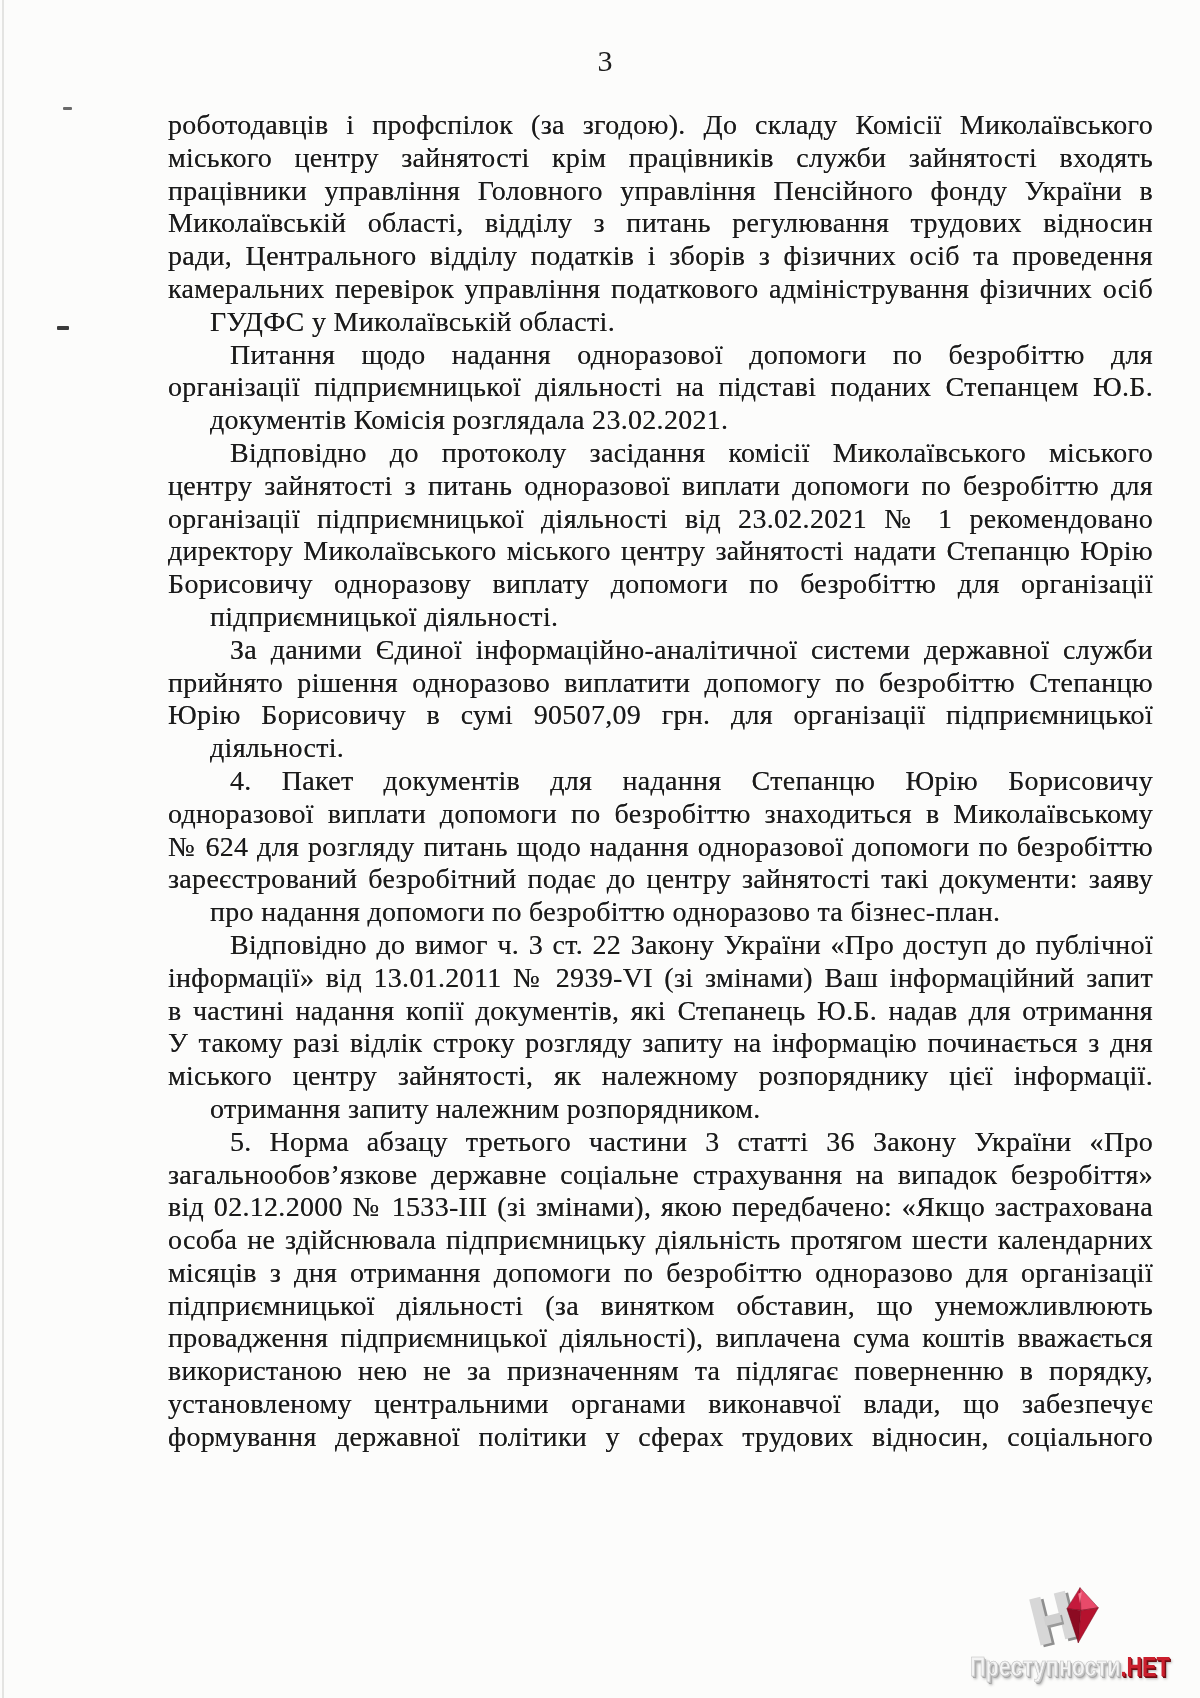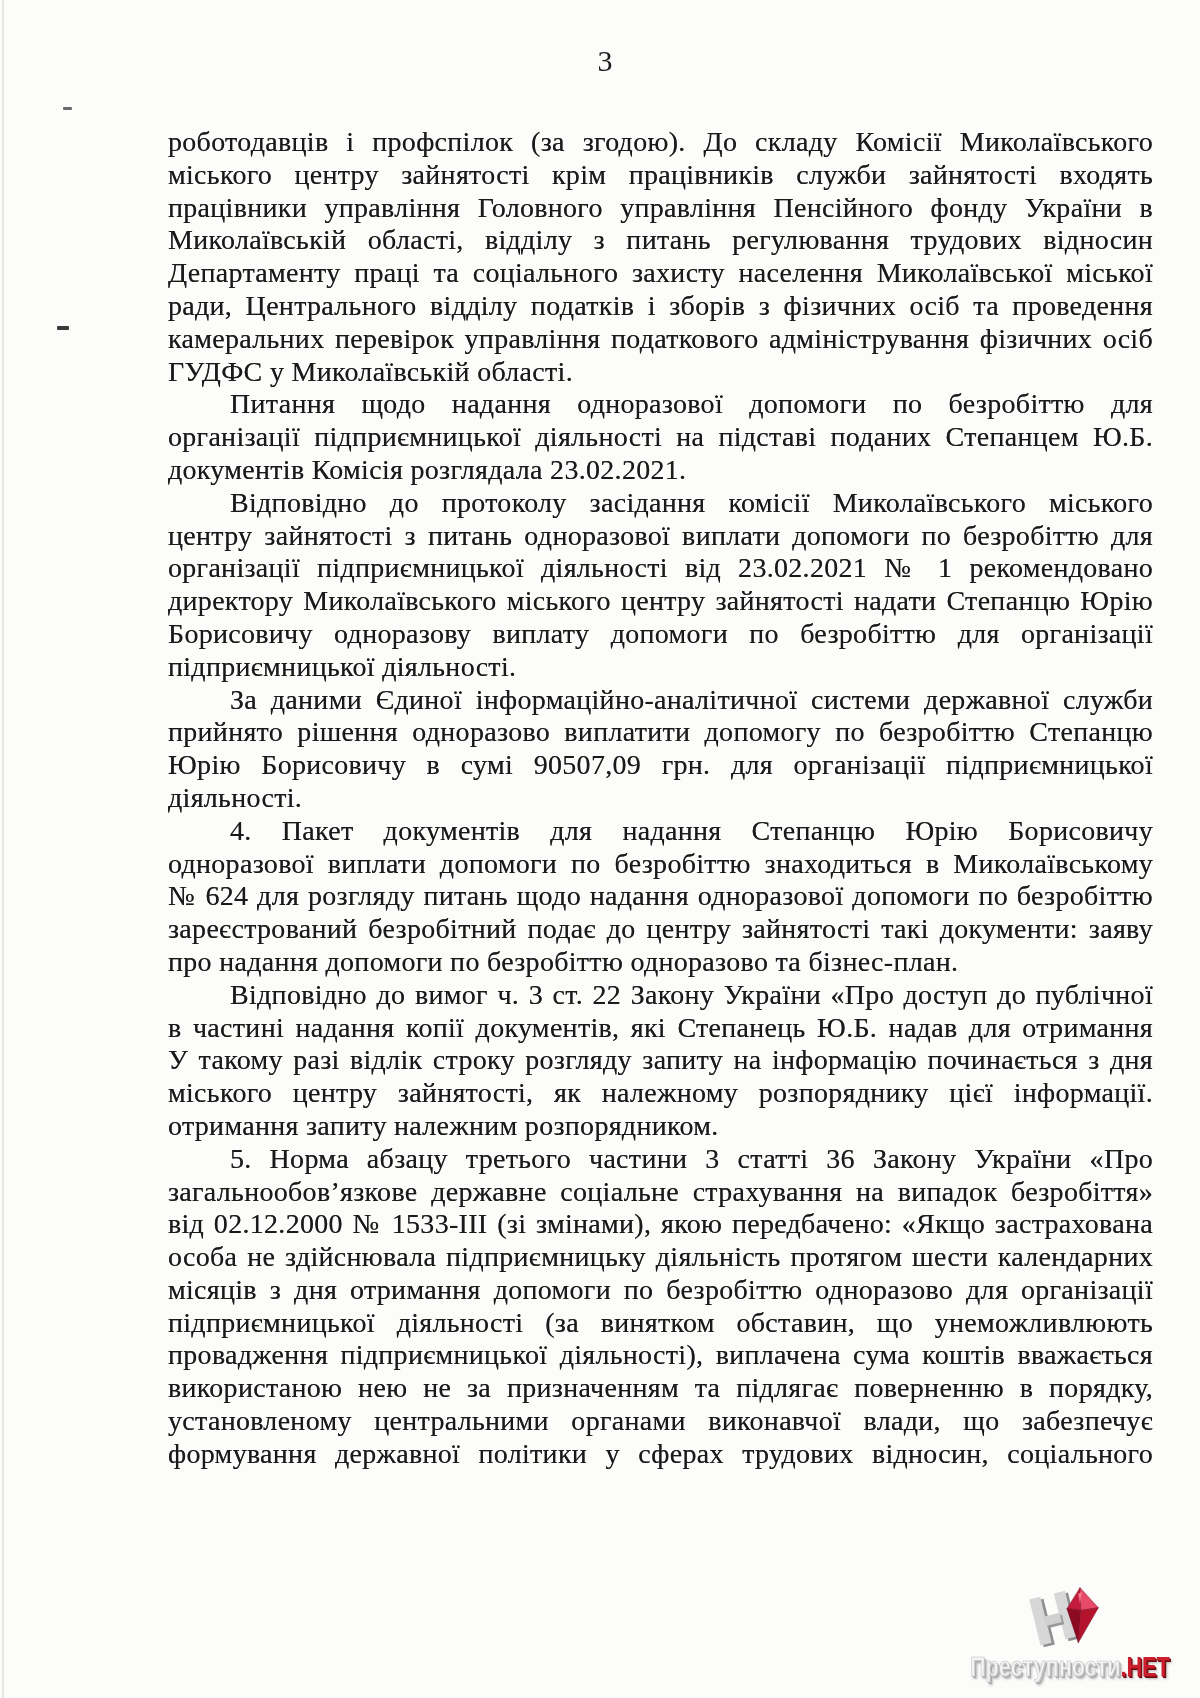--- a/index.html
+++ b/index.html
@@ -13,27 +13,27 @@
   .dash { position:absolute; background:#3a3a3a; border-radius:1px; }
   .dash1 { left:63px; top:107px; width:9px; height:3px; opacity:.75; }
   .dash2 { left:57px; top:326px; width:12px; height:4px; }
 
   .page-number {
     position:absolute; left:560px; top:46px; width:90px;
     text-align:center; font-size:30px; line-height:1; color:#1d1d1d;
   }
 
   .doc-body {
-    position:absolute; left:168px; top:126px; width:985px;
+    position:absolute; left:168px; top:109px; width:985px;
     font-size:28px; line-height:32.8px; color:#1a1a1a;
     letter-spacing:0.3px;
     text-shadow:0 0 0.4px rgba(25,25,25,.7);
   }
   .line { text-align:justify; text-align-last:justify; }
-  .line.plast { text-align-last:left; }
+  .line.plast { text-align-last:left;margin-left:42px; }
   .line.ind { text-indent:62px; }
   .it { }
 
   
   .watermark { position:absolute; left:952px; top:1578px; width:250px; height:118px; }
   .wm-logo { position:absolute; left:68px; top:7px; width:92px; height:70px; }
   .wm-text {
     position:absolute; left:18px; top:74px; white-space:nowrap;
     font-family:"Liberation Sans","DejaVu Sans",sans-serif;
     font-weight:700; font-size:27px; line-height:30px;
@@ -58,21 +58,20 @@
   <div class="dash dash1"></div>
   <div class="dash dash2"></div>
 
   <div class="page-number">3</div>
 
   <div class="doc-body">
       <div class="line"><span>роботодавців і профспілок (за згодою). До складу Комісії Миколаївського</span></div>
       <div class="line"><span>міського центру зайнятості крім працівників служби зайнятості входять</span></div>
       <div class="line"><span>працівники управління Головного управління Пенсійного фонду України в</span></div>
       <div class="line"><span>Миколаївській області, відділу з питань регулювання трудових відносин</span></div>
-      <div class="line"><span>Департаменту праці та соціального захисту населення Миколаївської міської</span></div>
       <div class="line"><span>ради, Центрального відділу податків і зборів з фізичних осіб та проведення</span></div>
       <div class="line"><span>камеральних перевірок управління податкового адміністрування фізичних осіб</span></div>
       <div class="line plast"><span>ГУДФС у Миколаївській області.</span></div>
       <div class="line ind"><span>Питання щодо надання одноразової допомоги по безробіттю для</span></div>
       <div class="line"><span>організації підприємницької діяльності на підставі поданих Степанцем Ю.Б.</span></div>
       <div class="line plast"><span>документів Комісія розглядала 23.02.2021.</span></div>
       <div class="line ind"><span>Відповідно до протоколу засідання комісії Миколаївського міського</span></div>
       <div class="line"><span>центру зайнятості з питань одноразової виплати допомоги по безробіттю для</span></div>
       <div class="line"><span>організації підприємницької діяльності від 23.02.2021 № 1 рекомендовано</span></div>
       <div class="line"><span>директору Миколаївського міського центру зайнятості надати Степанцю Юрію</span></div>
@@ -81,20 +80,21 @@
       <div class="line ind"><span>За даними Єдиної інформаційно-аналітичної системи державної служби</span></div>
       <div class="line"><span>прийнято рішення одноразово виплатити допомогу по безробіттю Степанцю</span></div>
       <div class="line"><span>Юрію Борисовичу в сумі 90507,09 грн. для організації підприємницької</span></div>
       <div class="line plast"><span>діяльності.</span></div>
       <div class="line ind"><span>4. Пакет документів для надання Степанцю Юрію Борисовичу</span></div>
       <div class="line"><span>одноразової виплати допомоги по безробіттю знаходиться в Миколаївському</span></div>
       <div class="line"><span>№ 624 для розгляду питань щодо надання одноразової допомоги по безробіттю</span></div>
       <div class="line"><span>зареєстрований безробітний подає до центру зайнятості такі документи: заяву</span></div>
       <div class="line plast"><span>про надання допомоги по безробіттю одноразово та бізнес-план.</span></div>
       <div class="line ind"><span>Відповідно до вимог ч. 3 ст. 22 Закону України «Про доступ до публічної</span></div>
+      <div class="line"><span>інформації» від 13.01.2011 № 2939-VI (зі змінами) Ваш інформаційний запит</span></div>
       <div class="line"><span>в частині надання копії документів, які Степанець Ю.Б. надав для отримання</span></div>
       <div class="line"><span>У такому разі відлік строку розгляду запиту на інформацію починається з дня</span></div>
       <div class="line"><span>міського центру зайнятості, як належному розпоряднику цієї інформації.</span></div>
       <div class="line plast"><span>отримання запиту належним розпорядником.</span></div>
       <div class="line ind"><span>5. Норма абзацу третього частини 3 статті 36 Закону України «Про</span></div>
       <div class="line"><span>загальнообов’язкове державне соціальне страхування на випадок безробіття»</span></div>
       <div class="line"><span>від 02.12.2000 № 1533-III (зі змінами), якою передбачено: </span><span class="it">«Якщо застрахована</span></div>
       <div class="line"><span class="it">особа не здійснювала підприємницьку діяльність протягом шести календарних</span></div>
       <div class="line"><span class="it">місяців з дня отримання допомоги по безробіттю одноразово для організації</span></div>
       <div class="line"><span class="it">підприємницької діяльності (за винятком обставин, що унеможливлюють</span></div>

